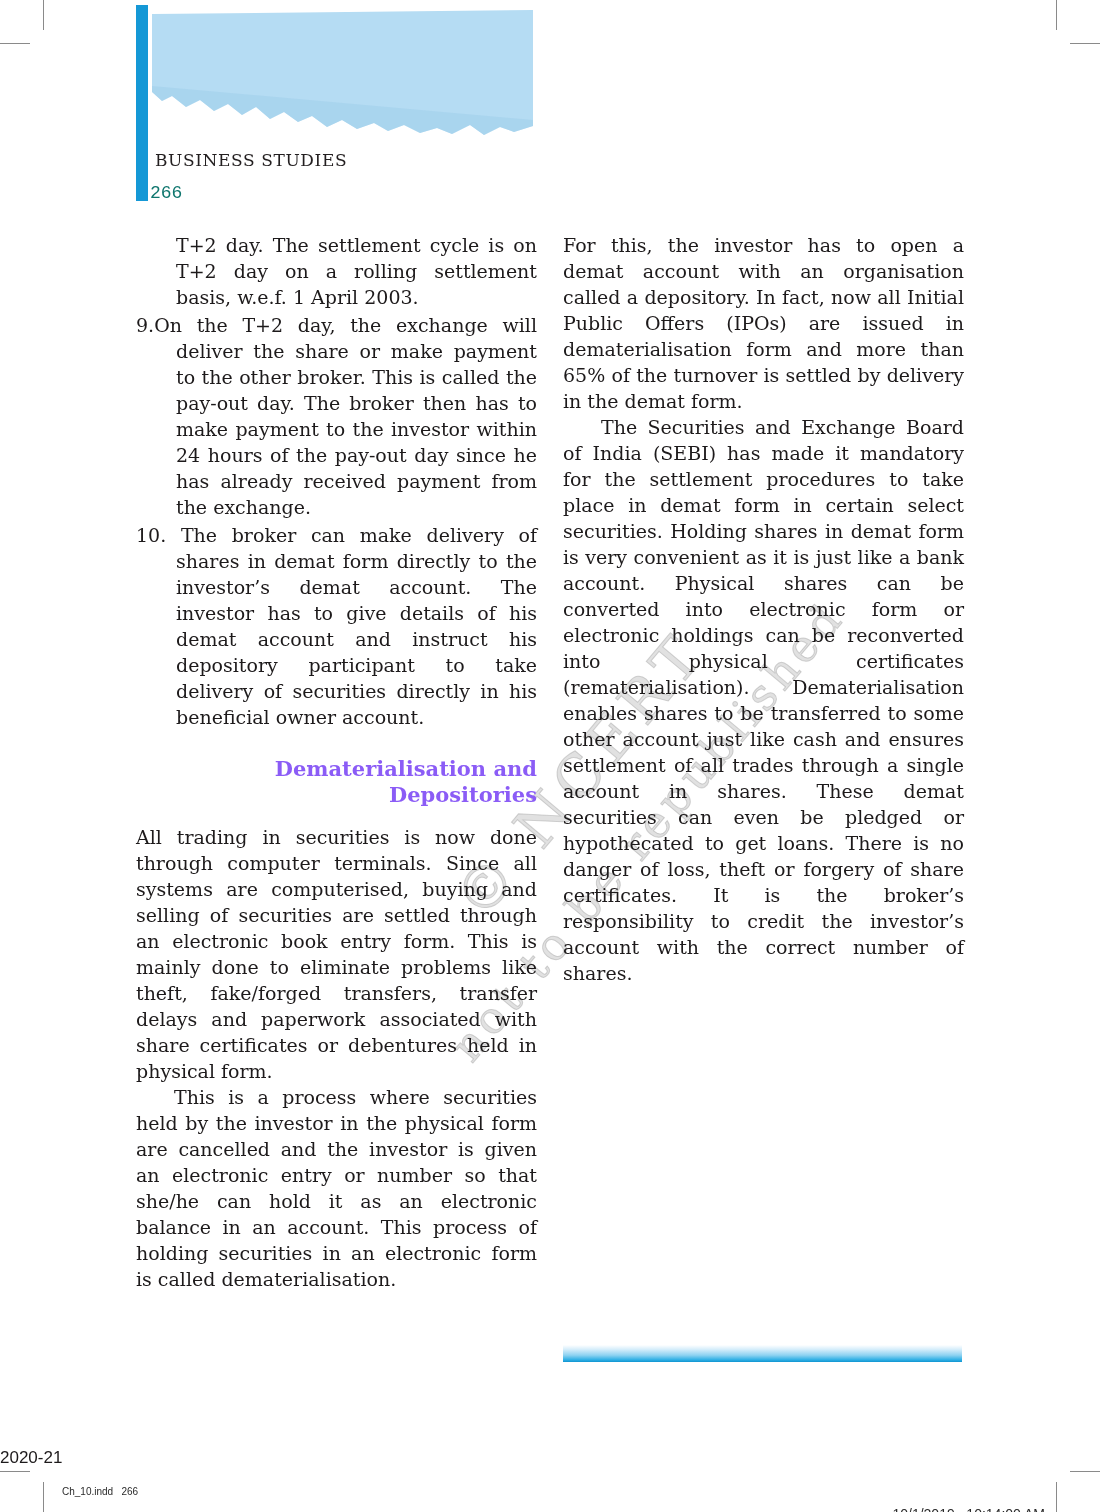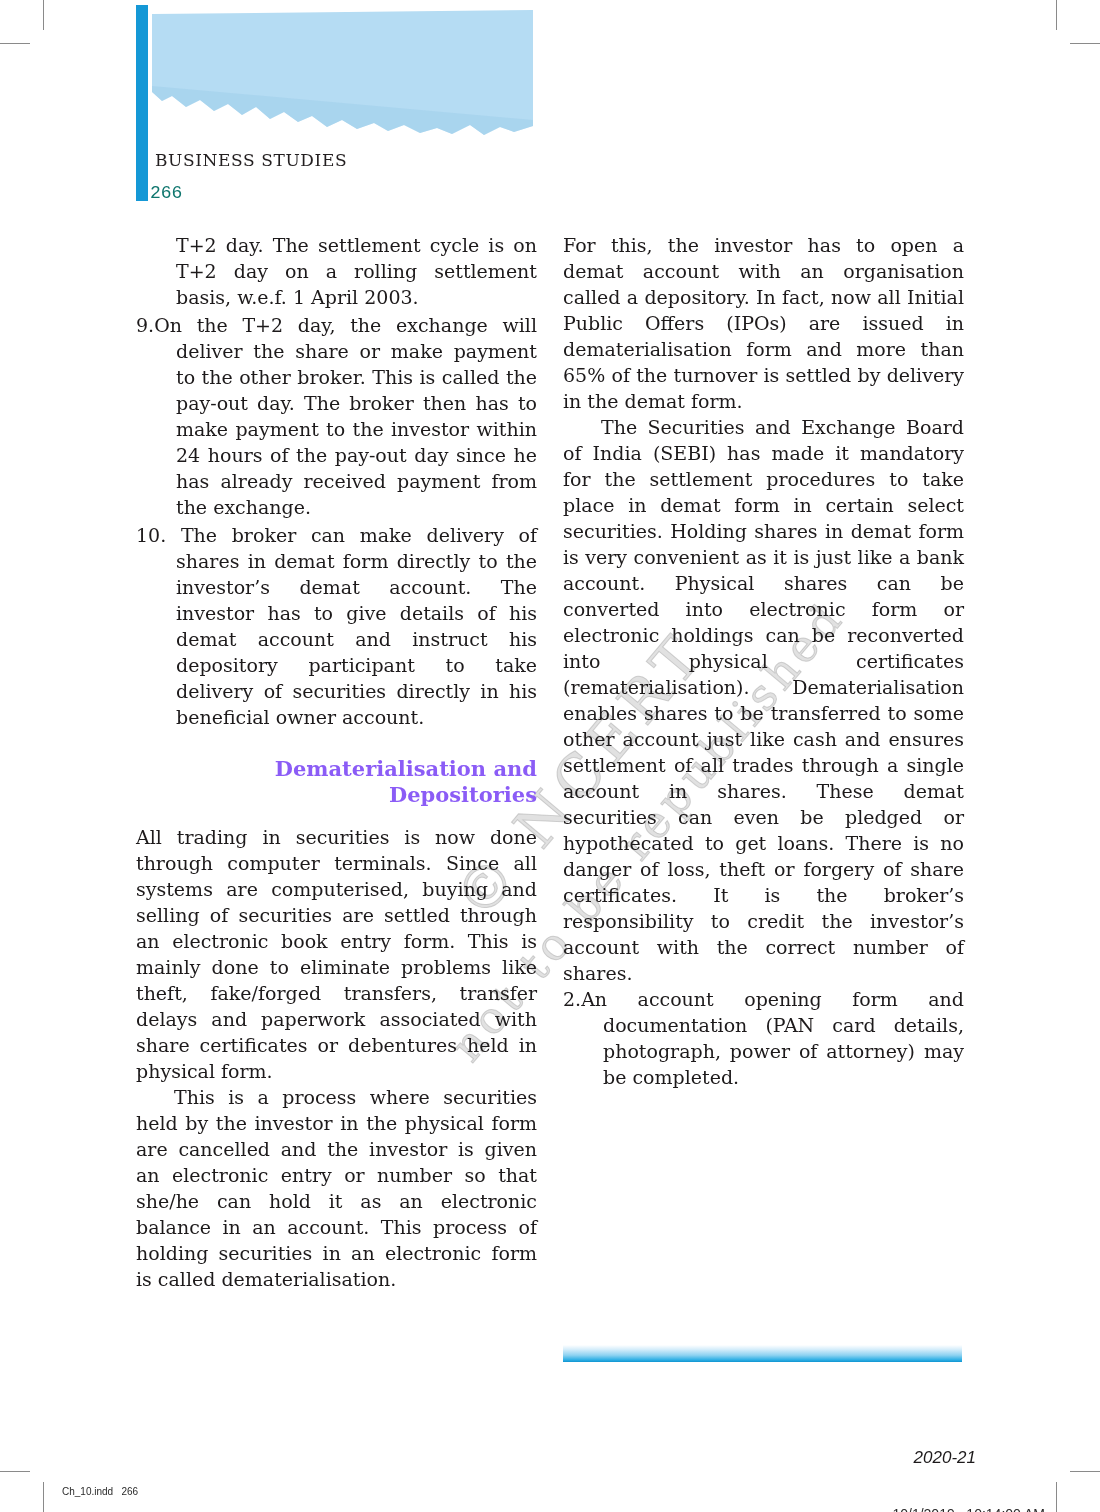--- a/index.html
+++ b/index.html
@@ -58,22 +58,22 @@
     display:flex;flex-direction:column;align-items:center;justify-content:center;
     transform:rotate(-50deg);
     pointer-events:none;
     color:rgba(154,154,154,0.30);
     -webkit-text-stroke:1px rgba(140,140,140,0.35);
   }
   .watermark .wm1{font-size:58px;letter-spacing:8px;}
   .watermark .wm2{font-size:44px;letter-spacing:5px;margin-top:28px;}
   
   .edition{
-    position:absolute;left:0;top:1448px;width:976px;text-align:right;
-    font-family:"Liberation Sans", sans-serif;font-size:17px;color:#1d1a1b;font-style:italic;
+    position:absolute;left:0;top:1448px;width:976px;text-align:left;
+    font-family:"Liberation Sans", sans-serif;font-size:17px;color:#1d1a1b;
   }
   .slug-left{
     position:absolute;left:62px;top:1486px;
     font-family:"Liberation Sans", sans-serif;font-size:10px;color:#2a2a2a;
     white-space:pre;
   }
   .slug-right{
     position:absolute;right:55px;top:1506px;
     font-family:"Liberation Sans", sans-serif;font-size:14px;color:#2a2a2a;
     white-space:pre;
@@ -111,21 +111,20 @@
     <p class="hang"><span class="marker">9.</span><span>On the T+2 day, the exchange will deliver the share or make payment to the other broker. This is called the pay-out day. The broker then has to make payment to the investor within 24 hours of the pay-out day since he has already received payment from the exchange.</span></p>
     <p class="hang"><span class="marker">10. </span><span>The broker can make delivery of shares in demat form directly to the investor’s demat account. The investor has to give details of his demat account and instruct his depository participant to take delivery of securities directly in his beneficial owner account.</span></p>
     <h2 class="section">Dematerialisation and Depositories</h2>
     <p class="para">All trading in securities is now done through computer terminals. Since all systems are computerised, buying and selling of securities are settled through an electronic book entry form. This is mainly done to eliminate problems like theft, fake/forged transfers, transfer delays and paperwork associated with share certificates or debentures held in physical form.</p>
     <p class="para indent">This is a process where securities held by the investor in the physical form are cancelled and the investor is given an electronic entry or number so that she/he can hold it as an electronic balance in an account. This process of holding securities in an electronic form is called dematerialisation.</p>
   </div>
 
   <div class="col col-right">
     <p class="para">For this, the investor has to open a demat account with an organisation called a depository. In fact, now all Initial Public Offers (IPOs) are issued in dematerialisation form and more than 65% of the turnover is settled by delivery in the demat form.</p>
     <p class="para indent">The Securities and Exchange Board of India (SEBI) has made it mandatory for the settlement procedures to take place in demat form in certain select securities. Holding shares in demat form is very convenient as it is just like a bank account. Physical shares can be converted into electronic form or electronic holdings can be reconverted into physical certificates (rematerialisation). Dematerialisation enables shares to be transferred to some other account just like cash and ensures settlement of all trades through a single account in shares. These demat securities can even be pledged or hypothecated to get loans. There is no danger of loss, theft or forgery of share certificates. It is the broker’s responsibility to credit the investor’s account with the correct number of shares.</p>
-    <p class="hang"><span class="marker">2.</span><span>An account opening form and documentation (PAN card details, photograph, power of attorney) may be completed.</span></p>
   </div>
 
   <div class="grad-bar"></div>
 
   <div class="edition">2020-21</div>
   <div class="slug-left">Ch_10.indd   266</div>
   <div class="slug-right">10/1/2019   10:14:00 AM</div>
 
 </div>
 

